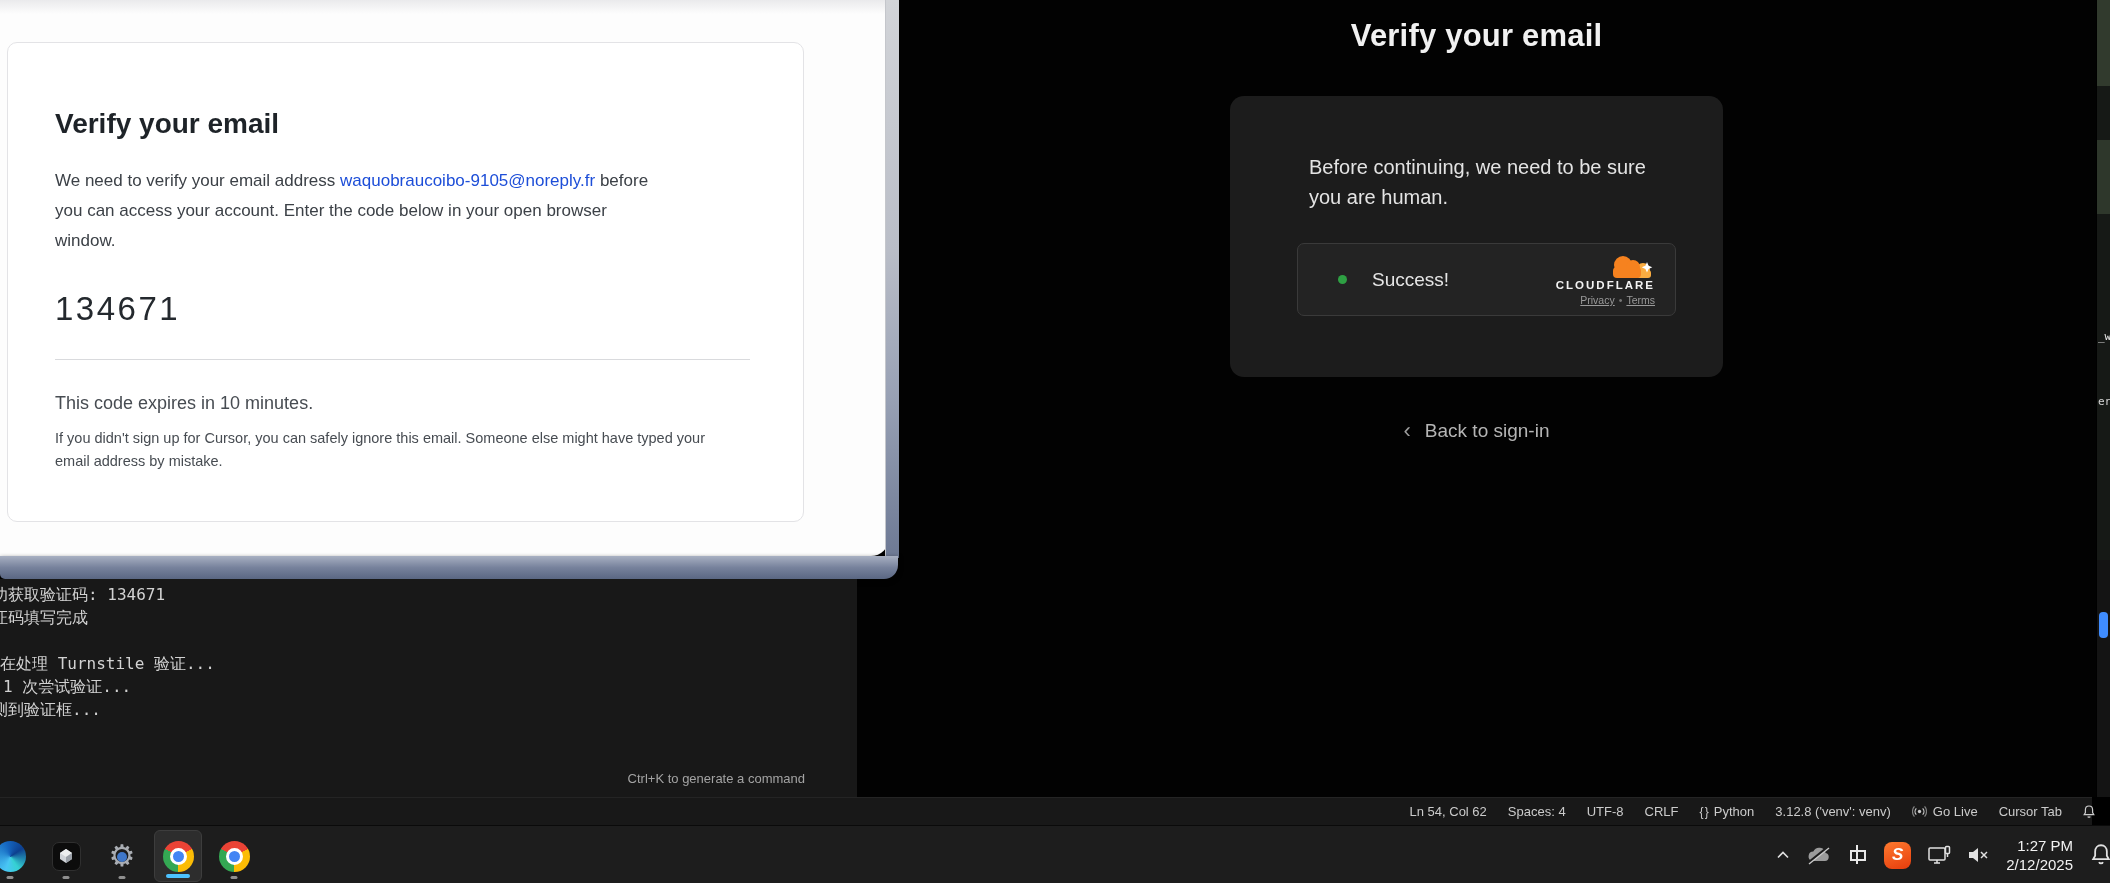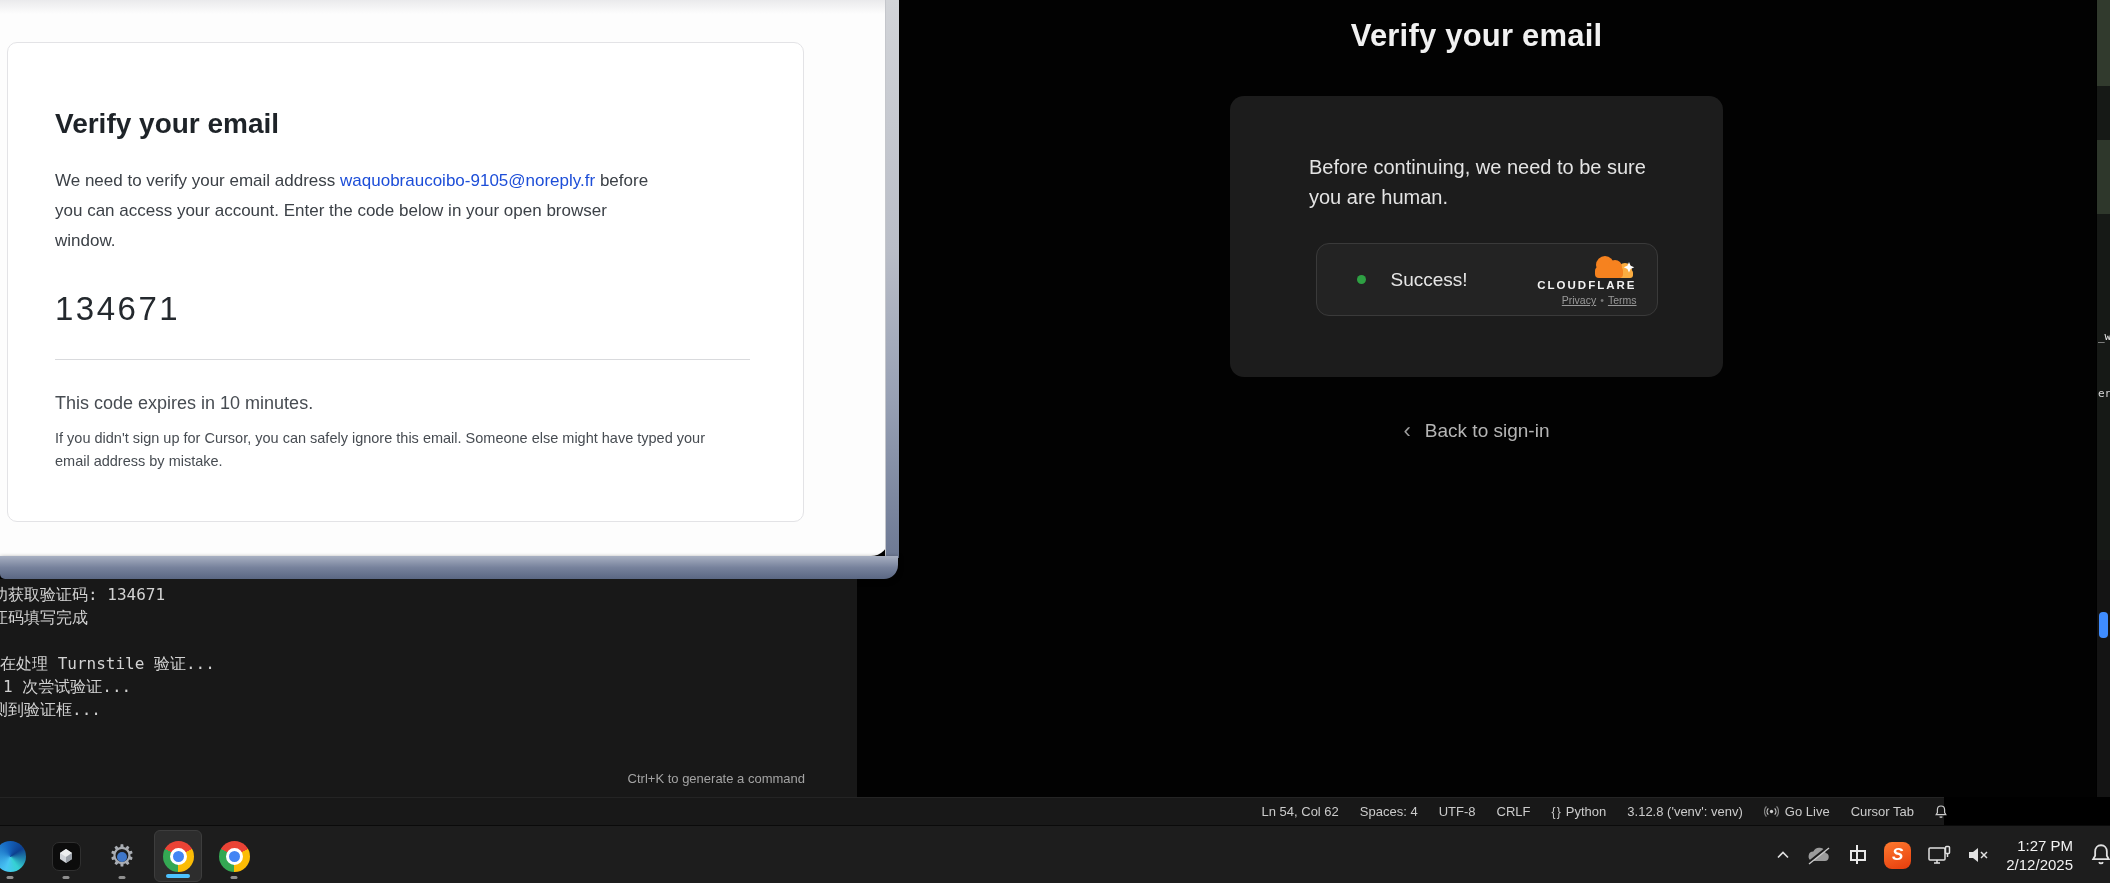--- a/index.html
+++ b/index.html
@@ -5,42 +5,42 @@
   html,body{margin:0;padding:0;background:#000;}
   .screen{position:relative;width:2110px;height:883px;overflow:hidden;background:#000;
           font-family:"Liberation Sans",sans-serif;}
 
   
   .web-page{position:absolute;left:857px;top:0;width:1239px;height:797px;background:#020202;
             display:flex;flex-direction:column;align-items:center;color:#ededed;}
   .page-title{margin-top:16px;font-size:31px;font-weight:bold;letter-spacing:.2px;color:#f1f1f1;line-height:40px;}
   .human-card{margin-top:40px;width:493px;height:281px;background:#1c1c1c;border-radius:14px;box-sizing:border-box;padding-left:20px;}
   .human-prompt{margin:56px 0 0 59px;font-size:20px;line-height:30px;color:#e3e3e3;}
-  .turnstile{margin:31px auto 0;width:342px;height:73px;background:#232323;border:1px solid #3a3a3a;
-             border-radius:13px;display:flex;align-items:center;box-sizing:border-box;}
+  .turnstile{margin:31px auto 0;width:379px;height:73px;background:#232323;border:1px solid #3a3a3a;
+             border-radius:7px;display:flex;align-items:center;box-sizing:border-box;}
   .success-dot{width:9px;height:9px;border-radius:50%;background:#2ea043;margin-left:40px;flex:none;}
   .success-label{margin-left:25px;font-size:19px;color:#e6e6e6;}
   .cf-block{margin-left:auto;margin-right:20px;display:flex;flex-direction:column;align-items:flex-end;}
   .cf-brand{font-size:11.5px;font-weight:bold;letter-spacing:2px;color:#f3f3f3;margin-top:-5px;}
   .cf-links{margin-top:3px;font-size:10.5px;color:#9a9a9a;}
   .cf-links a{color:#9a9a9a;text-decoration:underline;}
   .cf-sep{color:#777;margin:0 4px;text-decoration:none;}
   .back-row{margin-top:43px;display:flex;align-items:center;color:#b5b5b5;font-size:19px;cursor:pointer;}
   .back-chevron{margin-right:14px;font-size:22px;color:#9c9c9c;line-height:1;}
 
   
   .sliver{position:absolute;left:2096px;top:0;width:14px;height:797px;background:#161916;
           border-left:1px solid #000;overflow:hidden;font-family:"DejaVu Sans Mono",monospace;font-size:11px;}
   .sl-band1{position:absolute;left:0;right:0;top:0;height:86px;background:#313a2d;}
   .sl-band2{position:absolute;left:0;right:0;top:140px;height:74px;background:#2e372b;}
   .sl-band3{position:absolute;left:0;right:0;top:560px;height:237px;background:#141414;}
   .sl-frag{position:absolute;left:1px;color:#ddd;}
   .sl-co{top:100px;color:#c08bd8;margin-left:23px;}
   .sl-w{top:330px;color:#e8e8e8;}
-  .sl-er{top:387px;color:#d5d5d5;}
+  .sl-er{top:395px;color:#d5d5d5;}
   .sl-pill{position:absolute;left:2px;top:612px;width:9px;height:26px;border-radius:4px;background:#3f8cff;}
 
   
   .email-window{position:absolute;left:0;top:0;width:898px;height:579px;}
   .email-content{position:absolute;left:0;top:0;width:889px;height:556px;
                  background:linear-gradient(180deg,#eaeaec 0,#fdfdfd 14px);
                  border-bottom-right-radius:18px;}
   .email-strip{position:absolute;left:885px;top:0;width:13px;height:558px;border-left:1px solid #c4c6cb;
                background:linear-gradient(180deg,#d2d4d8 0%,#b9bdc7 45%,#97a0b4 72%,#6d7994 100%);}
   .email-bottombar{position:absolute;left:0;top:556px;width:898px;height:23px;
@@ -60,21 +60,21 @@
   .terminal{position:absolute;left:0;top:579px;width:857px;height:218px;background:#181818;overflow:hidden;
             font-family:"DejaVu Sans Mono",monospace;font-size:16px;line-height:23px;color:#d2d2d2;}
   .tline{height:23px;white-space:pre;}
   .tline:first-child{margin-top:4px;}
   .clip8{margin-left:-8px;}
   .ind3{margin-left:3px;}
   .terminal-hint{position:absolute;right:52px;bottom:7px;font-family:"Liberation Sans",sans-serif;
                  font-size:13px;color:#a3a3a3;}
 
   
-  .status-bar{position:absolute;left:0;top:797px;width:1944px;height:28px;background:#181818;
+  .status-bar{position:absolute;left:0;top:797px;width:2092px;height:28px;background:#181818;
               border-top:1px solid #242424;display:flex;align-items:center;justify-content:flex-end;
               gap:21px;padding-right:30px;box-sizing:border-box;font-size:13px;color:#cbcbcb;}
   .sb-item{display:flex;align-items:center;gap:6px;white-space:nowrap;cursor:pointer;}
   .sb-icon{display:inline-flex;align-items:center;}
   .sb-braces{font-size:12px;color:#cbcbcb;letter-spacing:-1px;}
   .sb-bell{position:absolute;right:-5px;top:6px;}
 
   
   .taskbar{position:absolute;left:0;top:825px;width:2110px;height:58px;background:#1d1d1d;border-top:1px solid #0a0a0a;}
   .task-icons{position:absolute;left:0;top:0;height:100%;display:flex;align-items:center;gap:8px;}

